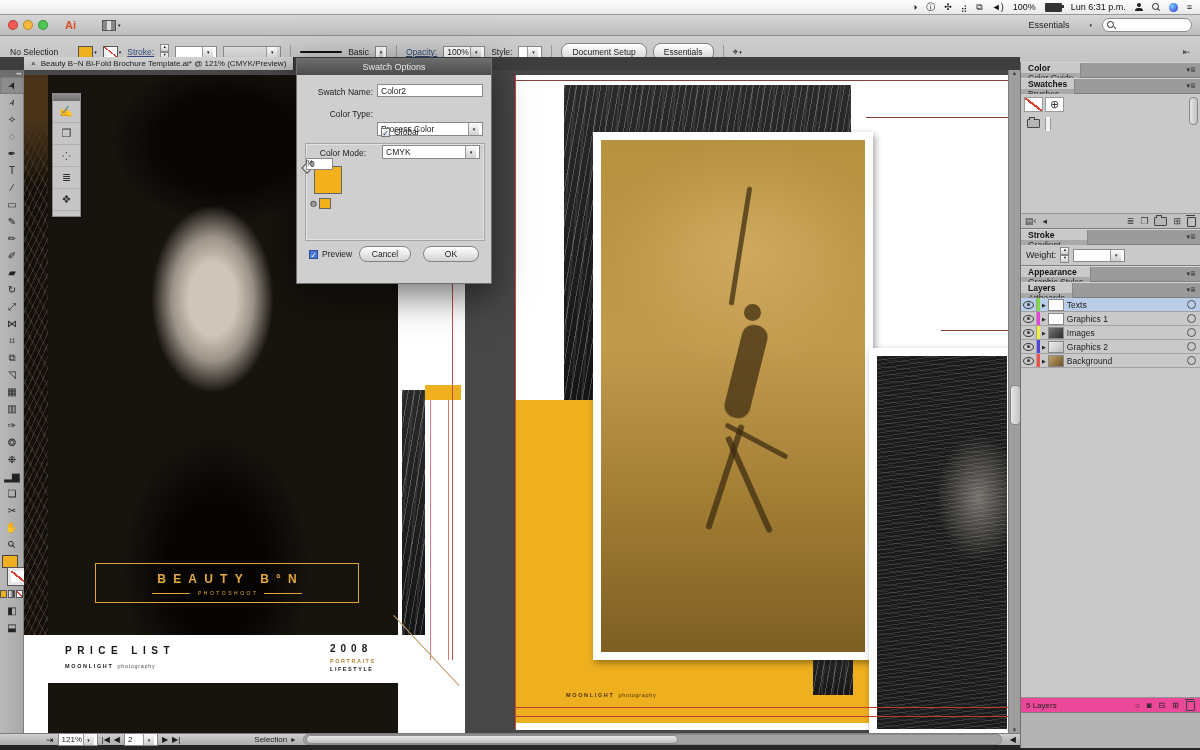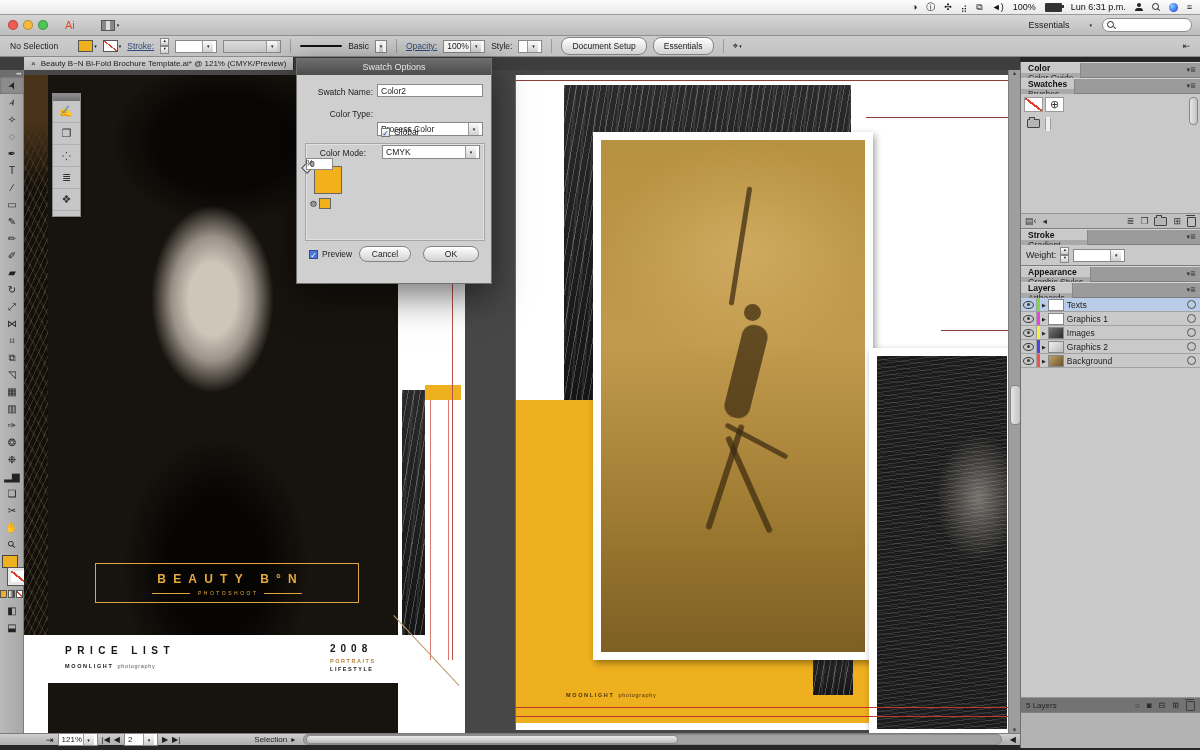--- a/index.html
+++ b/index.html
@@ -18,26 +18,26 @@
   .icon-user{width:8px;height:8px;position:relative}
   .icon-user::before{content:'';position:absolute;left:2px;top:0;width:4px;height:4px;border-radius:50%;background:#222}
   .icon-user::after{content:'';position:absolute;left:0;top:4.5px;width:8px;height:3.5px;border-radius:4px 4px 0 0;background:#222}
   .icon-mag{width:8px;height:8px;position:relative}
   .icon-mag::before{content:'';position:absolute;left:0;top:0;width:5px;height:5px;border:1.4px solid #222;border-radius:50%}
   .icon-mag::after{content:'';position:absolute;left:5.5px;top:5.5px;width:3px;height:1.4px;background:#222;transform:rotate(45deg)}
   .icon-siri{width:9px;height:9px;border-radius:50%;background:radial-gradient(circle at 35% 35%,#7fd4ff,#4a6cf0 60%,#2a2a60)}
   
   #appbar{left:0;top:15px;width:1200px;height:21px;background:linear-gradient(#d6d6d6,#bdbdbd);border-bottom:1px solid #8f8f8f;display:flex;align-items:center;padding:0 8px;box-sizing:border-box}
   .tl{width:8px;height:8px;border-radius:50%;margin-right:5px;border:0.5px solid rgba(0,0,0,.25)}
-  .ai-logo{font-weight:normal;font-size:11px;color:#d94f2b;margin:0 26px 0 12px}
+  .ai-logo{font-weight:bold;font-size:11px;color:#d94f2b;margin:0 26px 0 12px}
   .grid-ic{width:12px;height:9px;border:1px solid #555;background:linear-gradient(90deg,#888 0 4px,#ddd 4px 8px,#888 8px);margin-right:2px}
   .ws{margin-left:auto;display:flex;align-items:center;gap:10px}
   .searchbox{width:80px;height:12px;background:#fff;border:1px solid #8f8f8f;border-radius:7px;display:flex;align-items:center;padding:0 4px;gap:3px}
   
-  #controlbar{left:0;top:36px;width:1200px;height:21px;background:linear-gradient(#cdcdcd,#c2c2c2);border-bottom:1px solid #8a8a8a;display:flex;align-items:center;padding:4px 10px;box-sizing:border-box;gap:6px;font-size:8.5px}
+  #controlbar{left:0;top:36px;width:1200px;height:21px;background:linear-gradient(#cdcdcd,#c2c2c2);border-bottom:1px solid #8a8a8a;display:flex;align-items:center;padding:16px 10px;box-sizing:border-box;gap:6px;font-size:8.5px}
   .link{text-decoration:underline;color:#2f4a7a}
   .chip{width:13px;height:10px;border:1px solid #555;position:relative}
   .chip.none{background:linear-gradient(to top right,#fff 46%,#d43 46%,#d43 54%,#fff 54%)}
   .mini-arw{font-size:5px;margin-left:1px}
   .dd{background:#fff;border:1px solid #888;height:13px;display:flex;align-items:center;padding:0 3px;position:relative;box-sizing:border-box}
   .dd .arw{margin-left:auto;width:10px;height:100%;border-left:1px solid #999;background:linear-gradient(#fbfbfb,#d0d0d0);display:flex;align-items:center;justify-content:center;font-size:5px}
   .stepper{display:flex;flex-direction:column;width:9px}
   .stepper span{height:6px;border:1px solid #888;background:linear-gradient(#fff,#ccc);font-size:4px;line-height:4px;text-align:center}
   .btn{height:16px;border:1px solid #828282;border-radius:8px;background:linear-gradient(#ffffff,#d2d2d2);font-size:8.5px;padding:0 10px;display:inline-flex;align-items:center;color:#1a1a1a;box-shadow:inset 0 1px 0 rgba(255,255,255,.8)}
   .vsep{width:1px;height:14px;background:#9a9a9a;margin:0 3px}
@@ -546,21 +546,21 @@
           <span class="eyecell">
               <span class="eye"></span>
             </span>
           <span class="cbar" style="background: rgb(239, 83, 80);"></span>
           <span class="exp">▶</span>
           <span class="thumb" style="background: linear-gradient(135deg, rgb(194, 163, 106), rgb(107, 82, 39));"></span>
           <span>Background</span>
           <span class="tgt"></span>
         </div>
       </div>
-      <div class="r" style="position:absolute;left:0;right:0;bottom:0;height:14px;background:#737373;border-top:1px solid #949494;padding:0 5px;gap:7px;font-size:8px;color:#222">
+      <div class="r" style="position:absolute;left:0;right:0;bottom:0;height:14px;background:#ec4899;border-top:1px solid #949494;padding:0 5px;gap:7px;font-size:8px;color:#222">
         <span>5 Layers</span>
         <span style="margin-left:auto">○</span>
         <span>◙</span>
         <span>⊟</span>
         <span>⊞</span>
         <span class="icon-trash"></span>
       </div>
     </div>
   </div>
 

